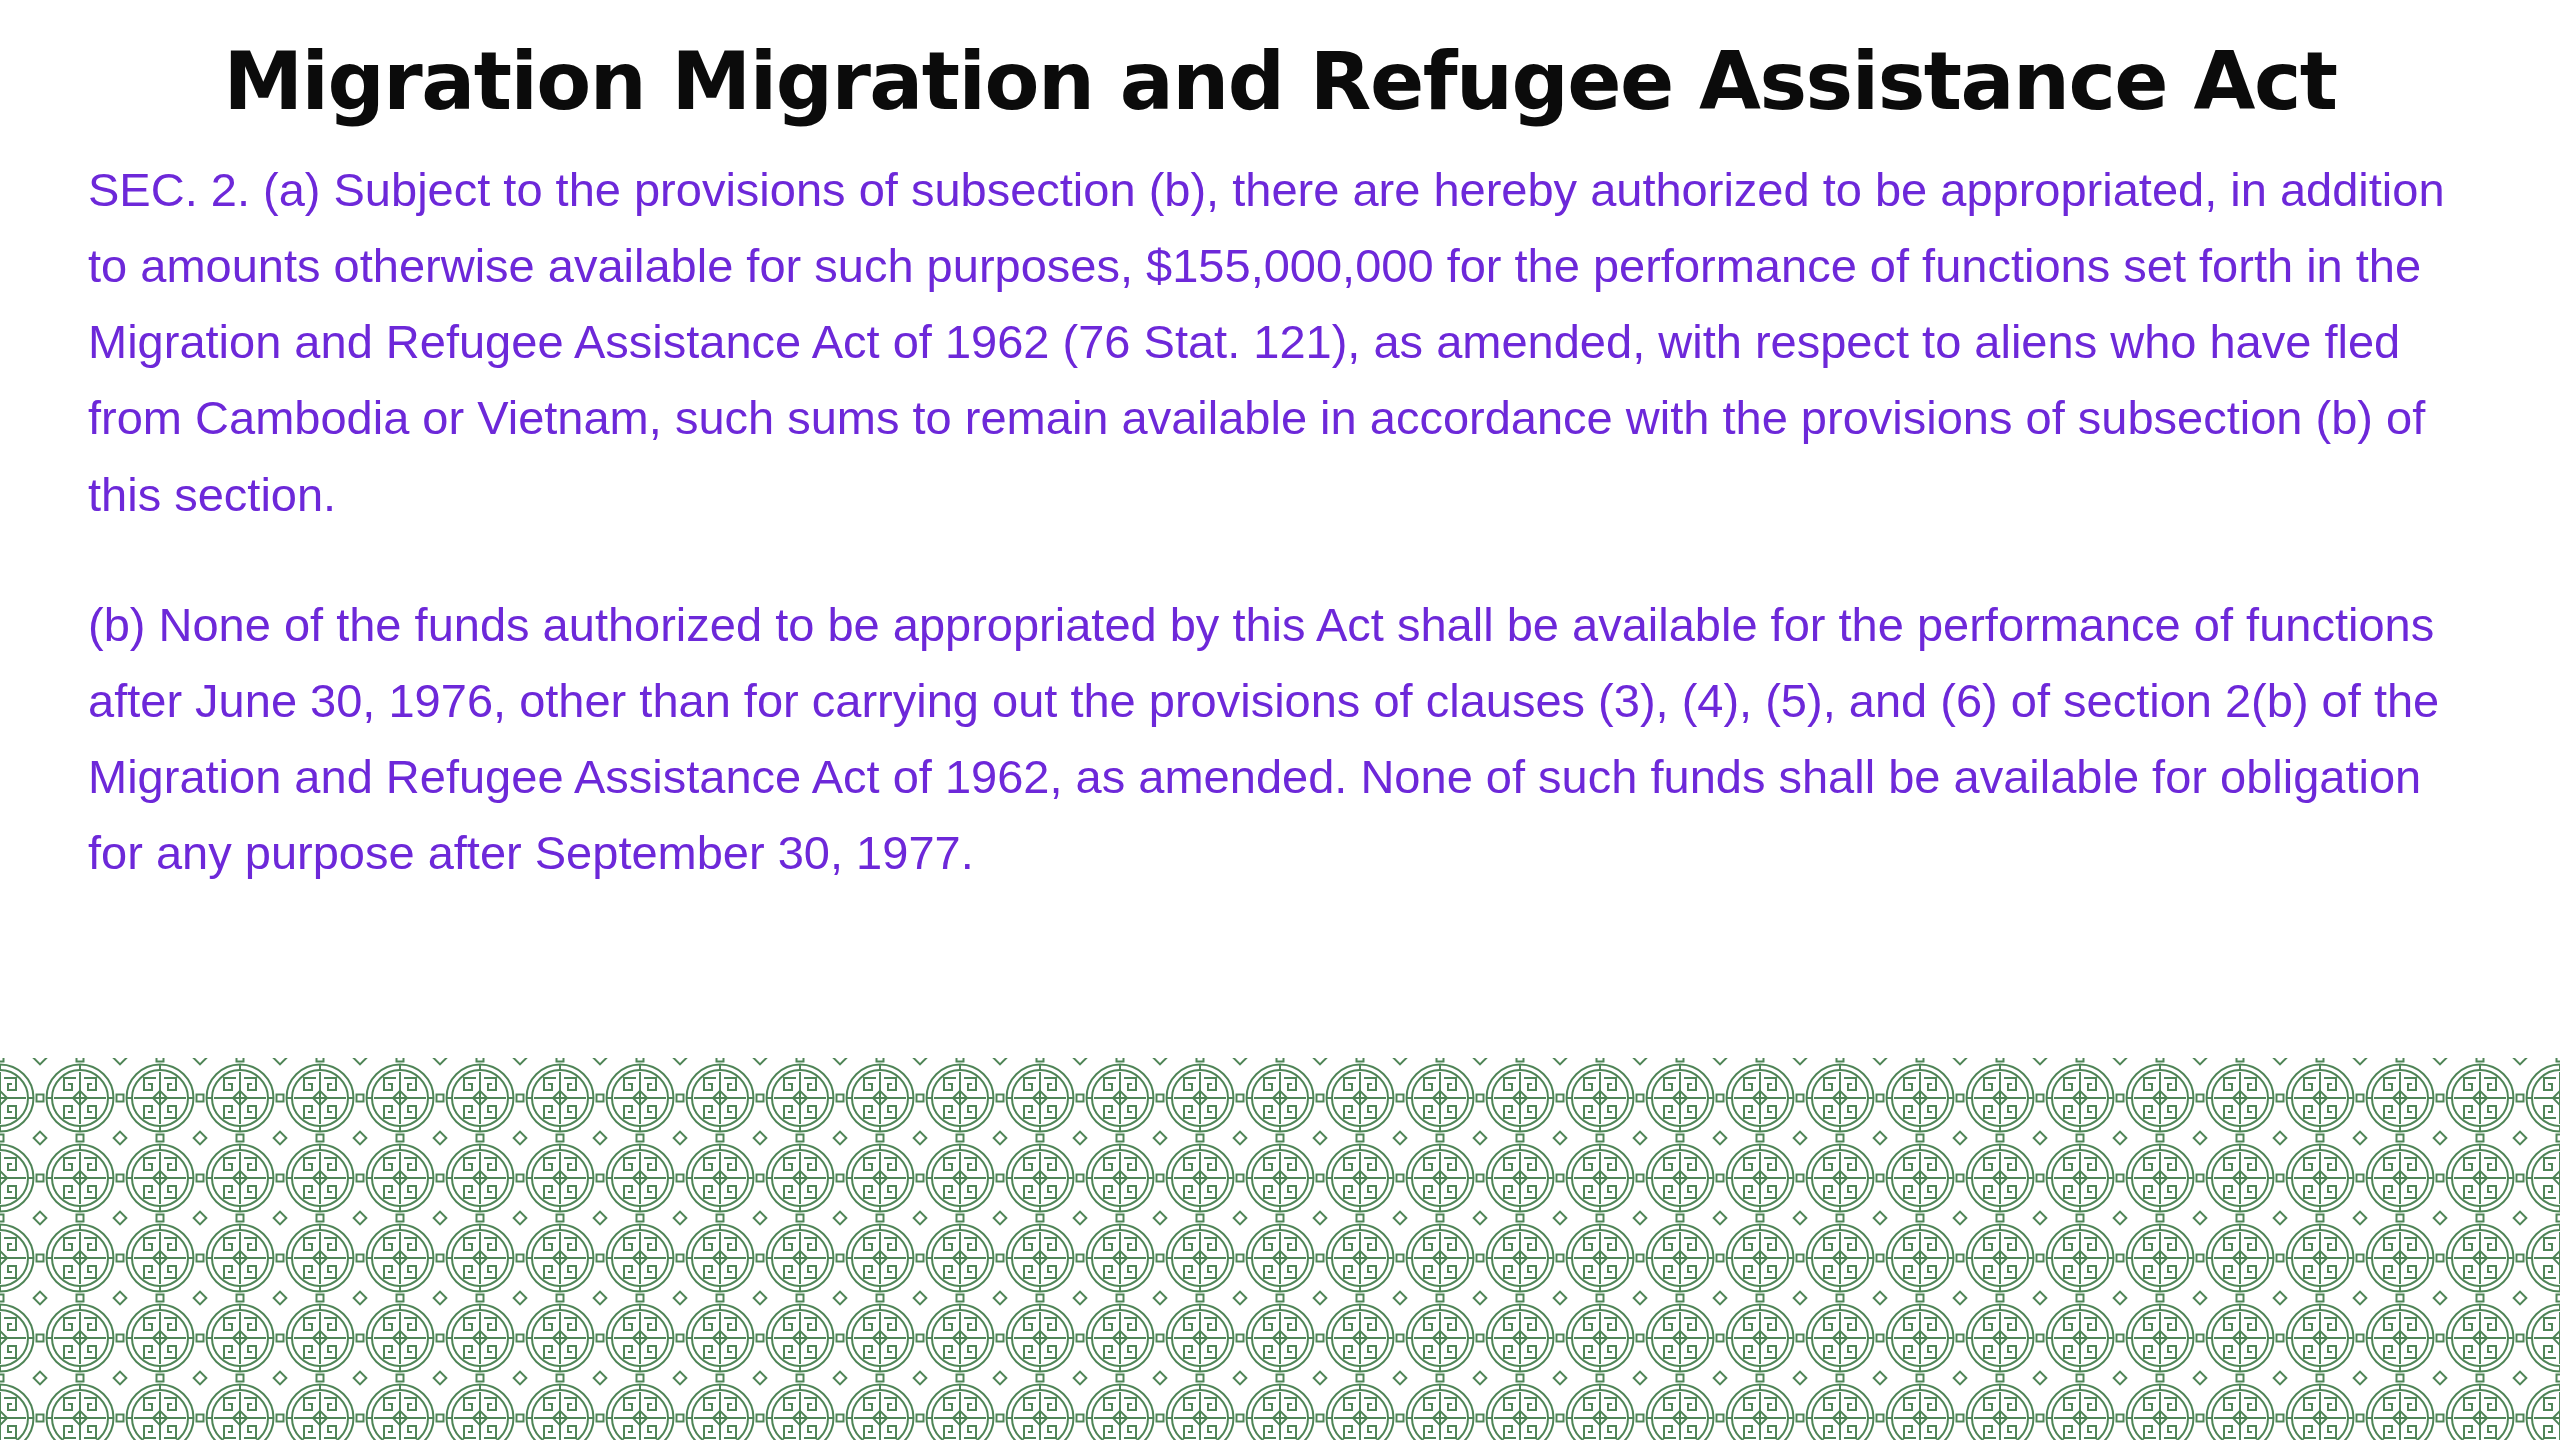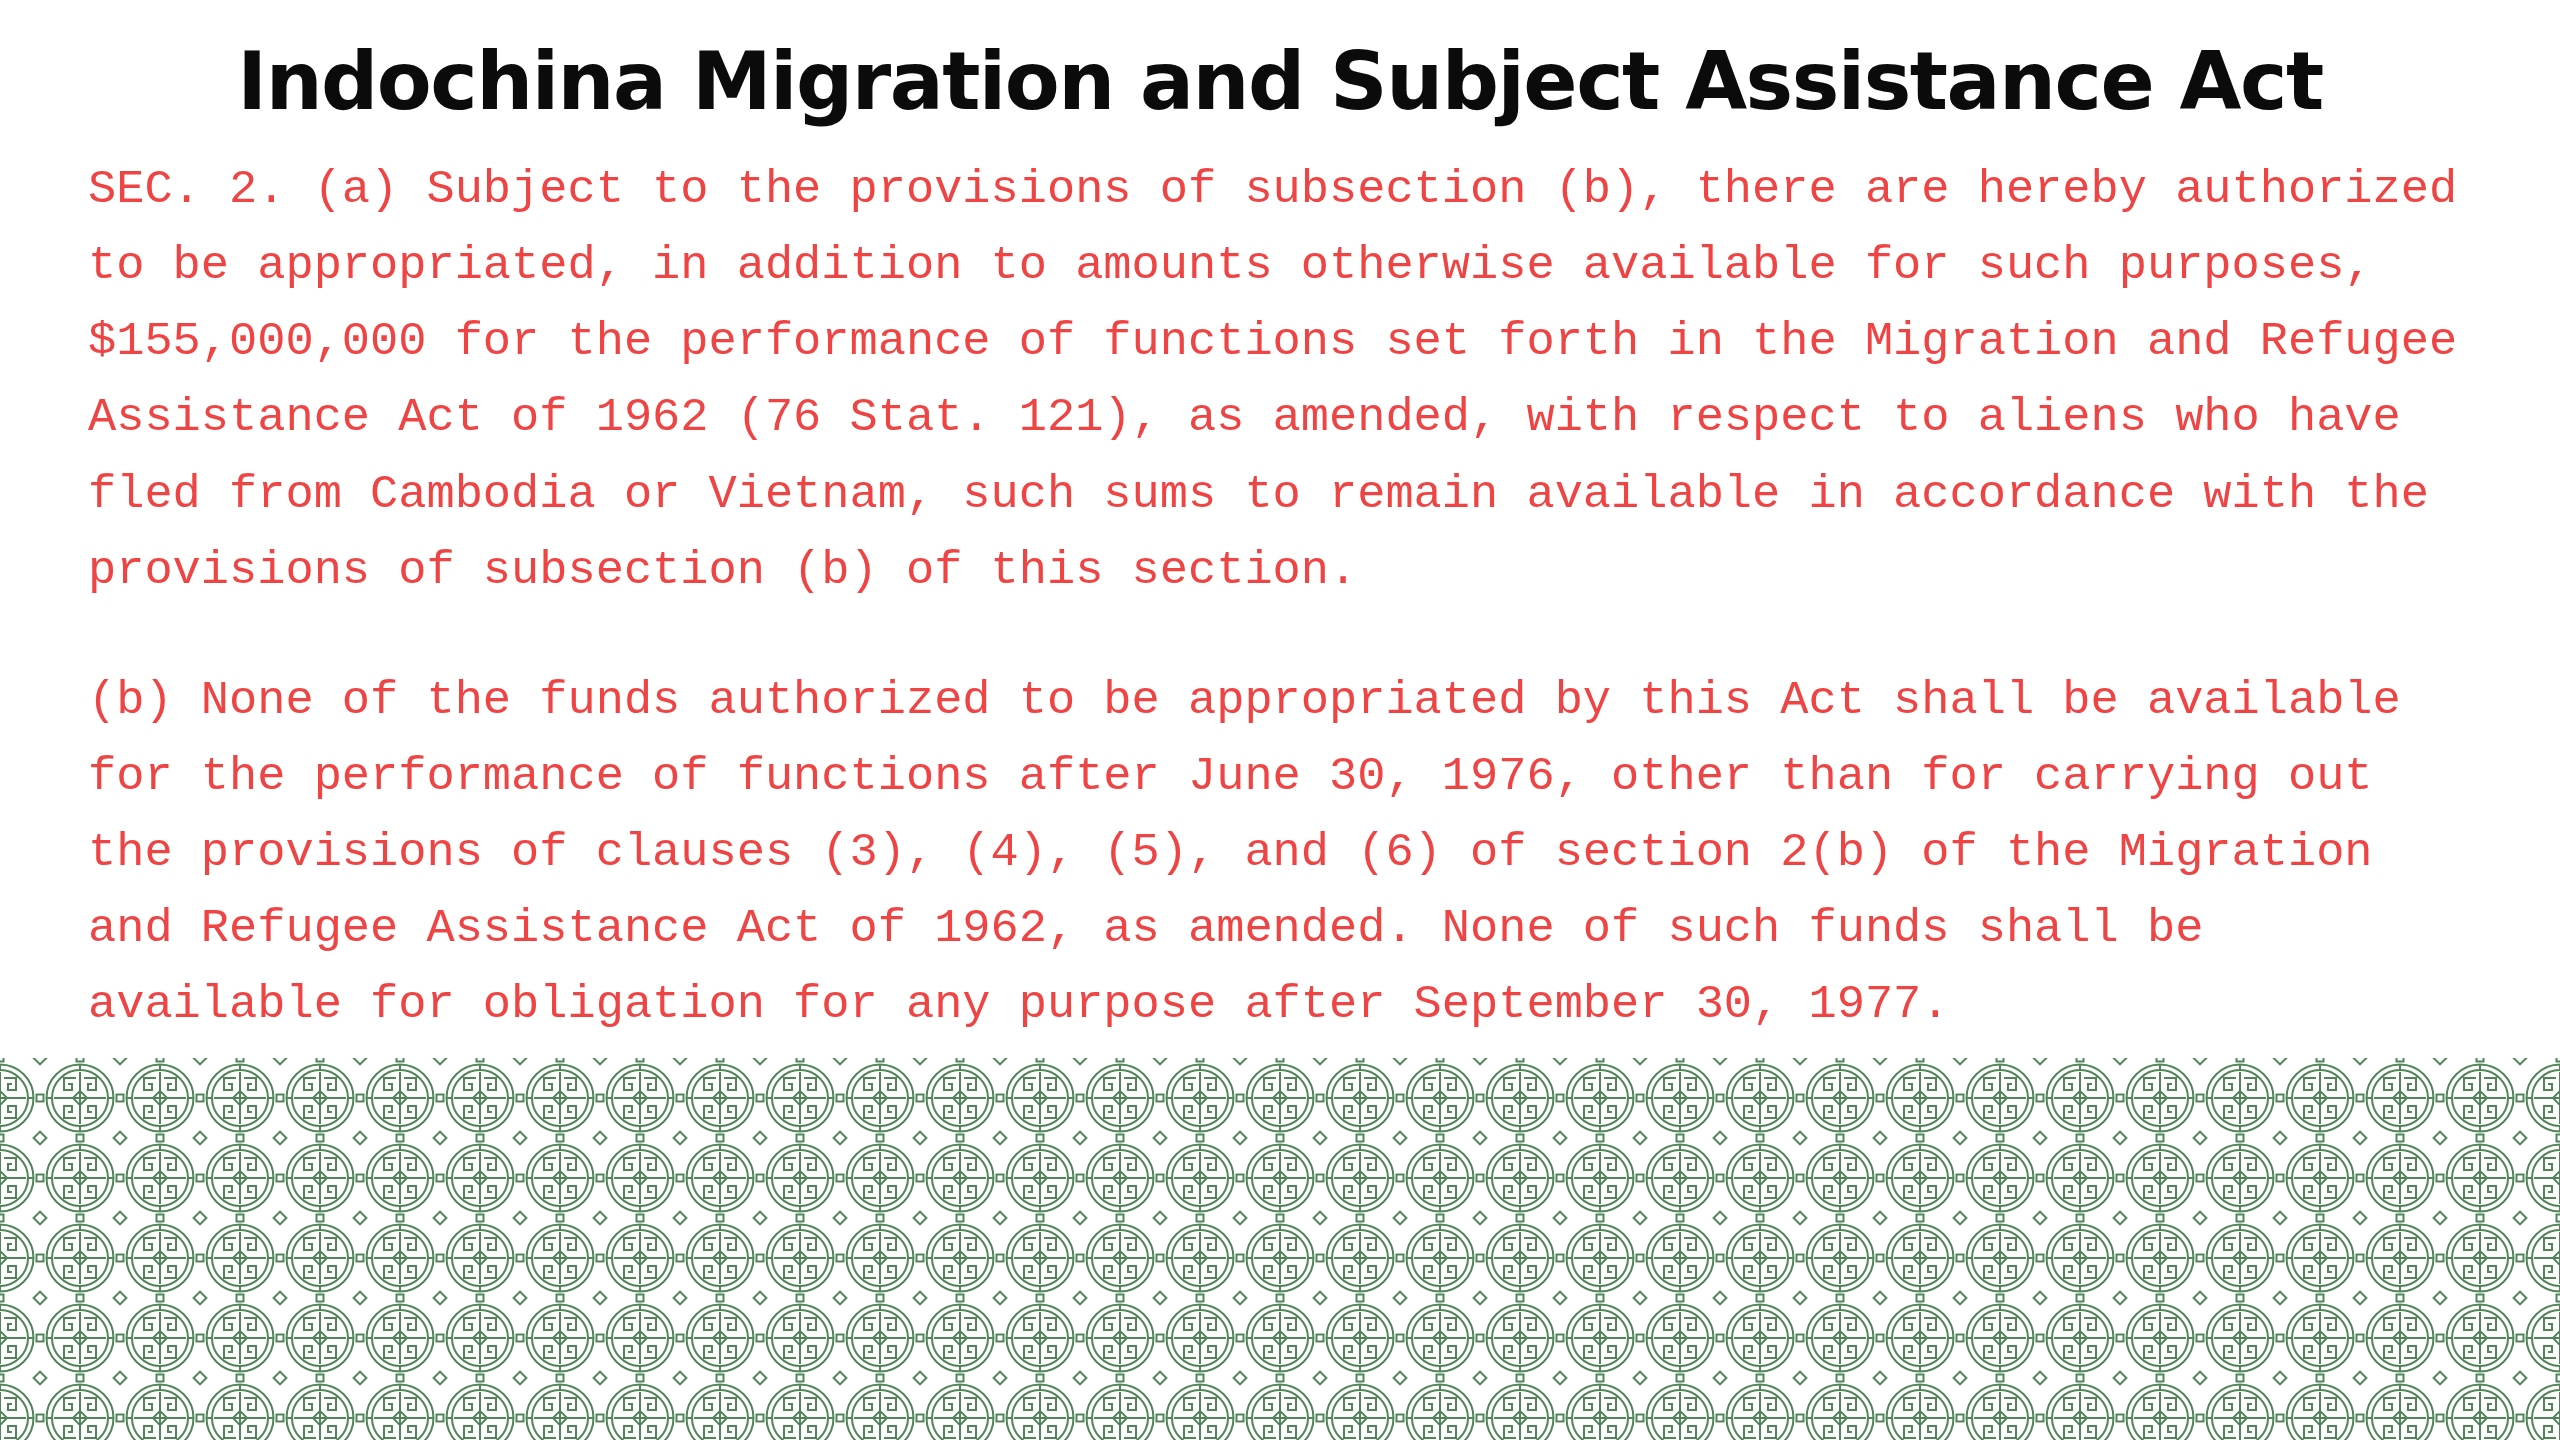--- a/index.html
+++ b/index.html
@@ -26,24 +26,24 @@
     font-family: "DejaVu Sans", "Liberation Sans", sans-serif;
     font-weight: 800;
     font-size: 80px;
     line-height: 1.1;
     letter-spacing: -1.5px;
     color: #0b0b0b;
     text-align: center;
     margin: 0 0 26px 0;
   }
   .doc-paragraph {
-    font-family: Liberation Mono, monospace;
+    font-family: Liberation Sans, sans-serif;
     font-size: 47px;
     line-height: 1.62;
-    color: #ef4444;
+    color: #6d28d9;
     margin: 0 0 54px 0;
     max-width: 2390px;
   }
   .pattern-band {
     position: absolute;
     left: 0;
     right: 0;
     bottom: 0;
     height: 382px;
     overflow: hidden;
@@ -52,21 +52,21 @@
   .pattern-band svg {
     display: block;
   }
 </style>
 </head>
 <body>
 
 <div class="page">
 
   <div class="content">
-    <h1 class="doc-title">Indochina Migration and Subject Assistance Act</h1>
+    <h1 class="doc-title">Migration Migration and Refugee Assistance Act</h1>
 
     <p class="doc-paragraph">SEC. 2. (a) Subject to the provisions of subsection (b), there are hereby authorized to be appropriated, in addition to amounts otherwise available for such purposes, $155,000,000 for the performance of functions set forth in the Migration and Refugee Assistance Act of 1962 (76 Stat. 121), as amended, with respect to aliens who have fled from Cambodia or Vietnam, such sums to remain available in accordance with the provisions of subsection (b) of this section.</p>
 
     <p class="doc-paragraph">(b) None of the funds authorized to be appropriated by this Act shall be available for the performance of functions after June 30, 1976, other than for carrying out the provisions of clauses (3), (4), (5), and (6) of section 2(b) of the Migration and Refugee Assistance Act of 1962, as amended. None of such funds shall be available for obligation for any purpose after September 30, 1977.</p>
   </div>
 
   <div class="pattern-band">
     <svg width="2560" height="382" viewBox="0 0 2560 382" xmlns="http://www.w3.org/2000/svg">
       <defs>
         <pattern id="coinpat" width="80" height="80" patternUnits="userSpaceOnUse" patternTransform="translate(-40 0)">

